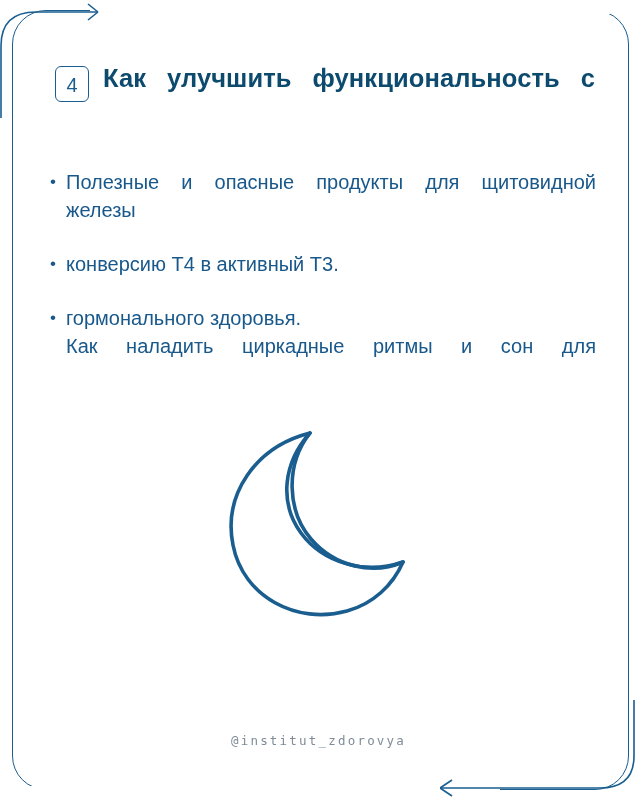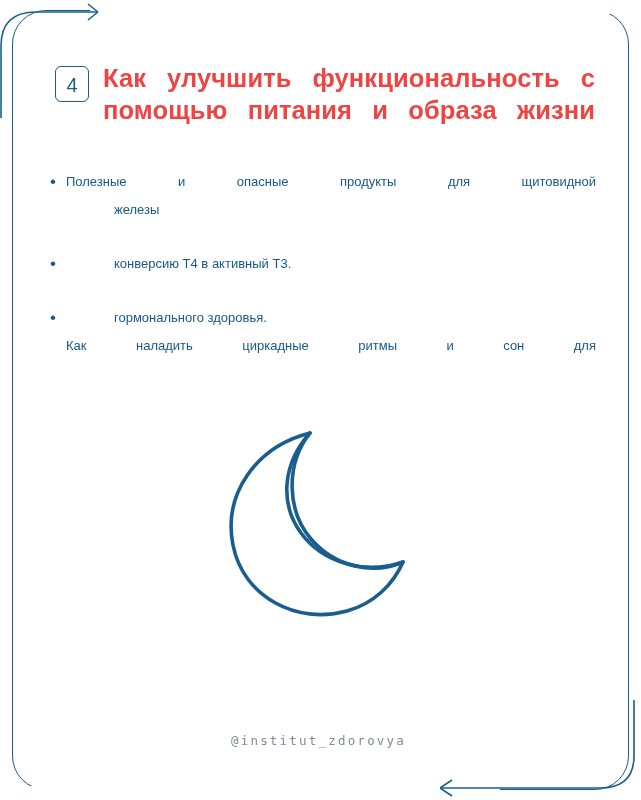--- a/index.html
+++ b/index.html
@@ -80,21 +80,21 @@
     border: 1.6px solid #1a5d8f;
     border-radius: 6px;
     color: #1a5d8f;
     font-size: 20px;
     line-height: 36px;
     text-align: center;
     box-sizing: border-box;
     margin-top: 4px;
   }
   .title {
-    color: #ef4444;
+    color: #0c4a6e;
     font-size: 25.5px;
     line-height: 1.26;
     font-weight: bold;
     letter-spacing: 0.1px;
     text-align: justify;
     text-align-last: justify;
     width: 492px;
   }
   .title .line {
     display: block;
@@ -118,32 +118,31 @@
   }
   .dot {
     flex: 0 0 auto;
     width: 16px;
     color: #18588b;
     font-size: 17px;
     line-height: 27px;
   }
   .btext {
     color: #18588b;
-    font-size: 13px;
+    font-size: 20px;
     line-height: 28px;
     width: 530px;
   }
   .btext .ln {
     display: block;
     text-align: justify;
     text-align-last: justify;
   }
   .btext .ln.free {
     text-align-last: left;
-    margin-left: 48px;
   }
 
   .moon-wrap {
     position: absolute;
     left: 215px;
     top: 425px;
     width: 210px;
     height: 200px;
   }
 
@@ -175,21 +174,20 @@
 
   <svg class="arrow-br" viewBox="0 0 201 100">
     <path d="M0 88 L160 88 Q194 88 194 56 L194 0" fill="none" stroke="#1a5d8f" stroke-width="1.6"></path>
     <path d="M0 88 L12 80 M0 88 L12 96" fill="none" stroke="#1a5d8f" stroke-width="1.6"></path>
   </svg>
 
   <div class="header">
     <div class="num-box">4</div>
     <div class="title">
       <span class="line">Как улучшить функциональность с</span>
-      <span class="line last">помощью питания и образа жизни</span>
     </div>
   </div>
 
   <div class="bullets">
 
     <div class="bullet">
       <span class="dot">•</span>
       <div class="btext">
         <span class="ln">Полезные и опасные продукты для щитовидной</span>
         <span class="ln free">железы</span>

